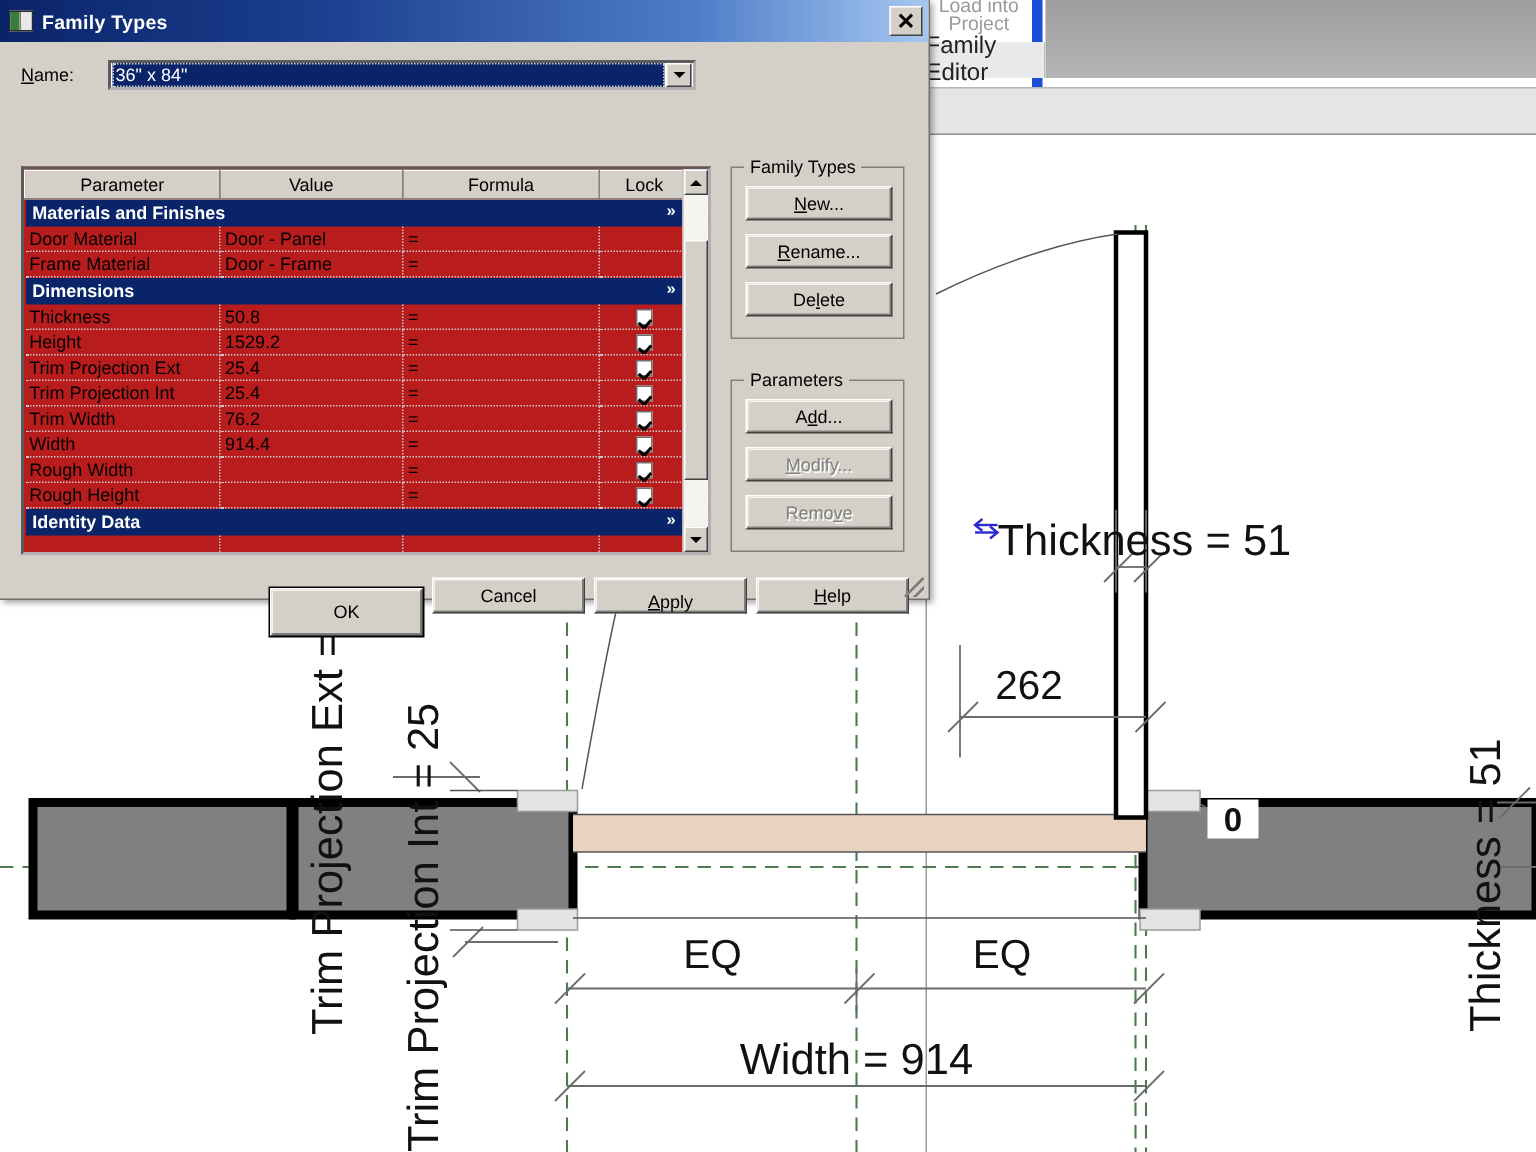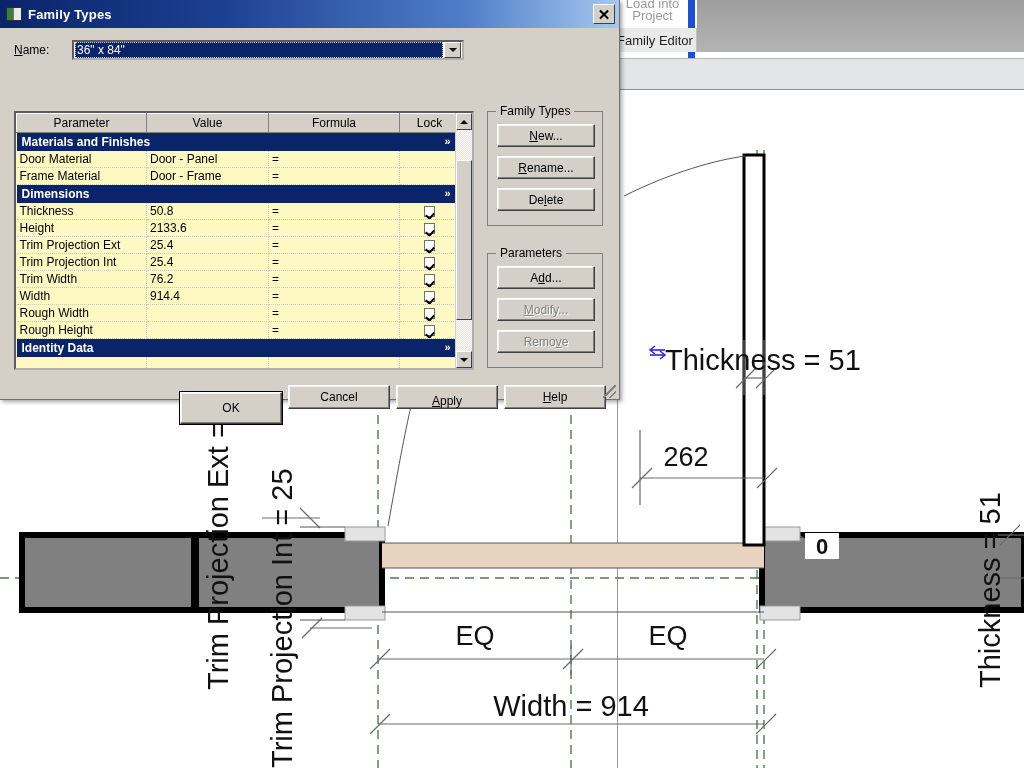--- a/index.html
+++ b/index.html
@@ -18,22 +18,22 @@
     background:#ffffff; border-right:7px solid #1d4ed8;
     display:flex; flex-direction:column; align-items:center; justify-content:flex-start;
   }
   .ribbon-btn-label {
     font-size:13px; color:#9a9a9a; text-align:center; line-height:16px;
     margin-top:-4px; white-space:nowrap;
   }
   .ribbon-tab-strip {
     position:absolute; left:617px; top:28px; width:80px; height:24px;
     background:#e9e9e9;
-    display:flex; align-items:center; justify-content:flex-start;
-    font-size:13px; color:#222; border-right:1px solid #c0c0c0;
+    display:flex; align-items:center; justify-content:flex-end;
+    font-size:16px; color:#222; border-right:1px solid #c0c0c0;
   }
   .ribbon-grey-fill {
     position:absolute; left:697px; top:0; right:0; height:52px;
     background:linear-gradient(#9e9e9e,#b4b4b4);
   }
   .toolbar-strip {
     position:absolute; left:617px; top:58px; right:0; height:32px;
     background:#e3e5e7; border-top:1px solid #b7b7b7; border-bottom:1px solid #8d8d8d;
   }
   .canvas-area {
@@ -96,21 +96,21 @@
     width:17px; height:16px; margin-right:1px; background:#d4d0c8;
     border:1px solid #fff; border-right-color:#404040; border-bottom-color:#404040;
     display:flex; align-items:center; justify-content:center; cursor:pointer;
   }
   .arrow-down { width:0;height:0;border-left:4px solid transparent;border-right:4px solid transparent;border-top:4px solid #000; }
   .arrow-up { width:0;height:0;border-left:4px solid transparent;border-right:4px solid transparent;border-bottom:4px solid #000; }
 
   
   .table-wrap {
     position:absolute; left:14px; top:83px; width:460px; height:259px;
-    border:2px inset #b0b0b0; background:#fef9c3; display:flex;
+    border:2px inset #b0b0b0; background:#b91c1c; display:flex;
   }
   .table-inner { flex:1; overflow:hidden; position:relative; }
   table.params { width:100%; border-collapse:collapse; table-layout:fixed; }
   table.params th {
     background:#d4d0c8; font-weight:normal; font-size:12px; height:19px;
     border:1px solid #fff; border-right-color:#808080; border-bottom-color:#808080;
     text-align:center;
   }
   table.params td {
     height:17px; font-size:12px; padding:0 3px; border-bottom:1px dotted #c8c8c8;
@@ -370,21 +370,21 @@
                 <td colspan="4">Dimensions<span class="group-chev">»</span></td>
               </tr>
               <tr>
                 <td>Thickness</td>
                 <td>50.8</td>
                 <td>=</td>
                 <td class="c-lock"><span class="chk"></span></td>
               </tr>
               <tr>
                 <td>Height</td>
-                <td>2133.6</td>
+                <td>1529.2</td>
                 <td>=</td>
                 <td class="c-lock"><span class="chk"></span></td>
               </tr>
               <tr>
                 <td>Trim Projection Ext</td>
                 <td>25.4</td>
                 <td>=</td>
                 <td class="c-lock"><span class="chk"></span></td>
               </tr>
               <tr>

